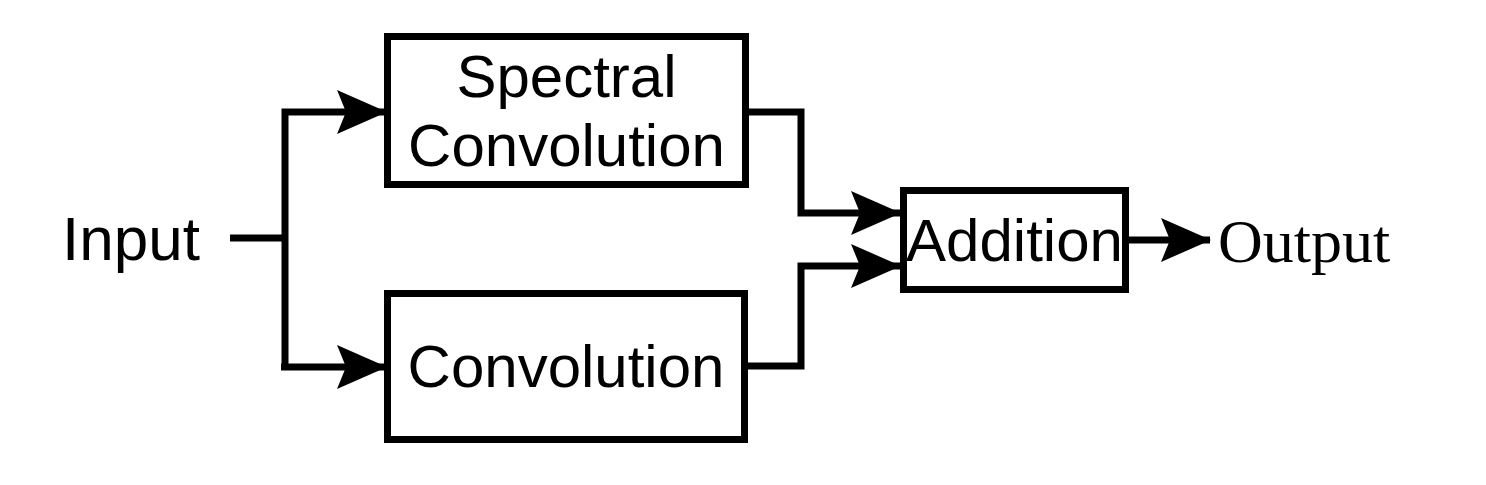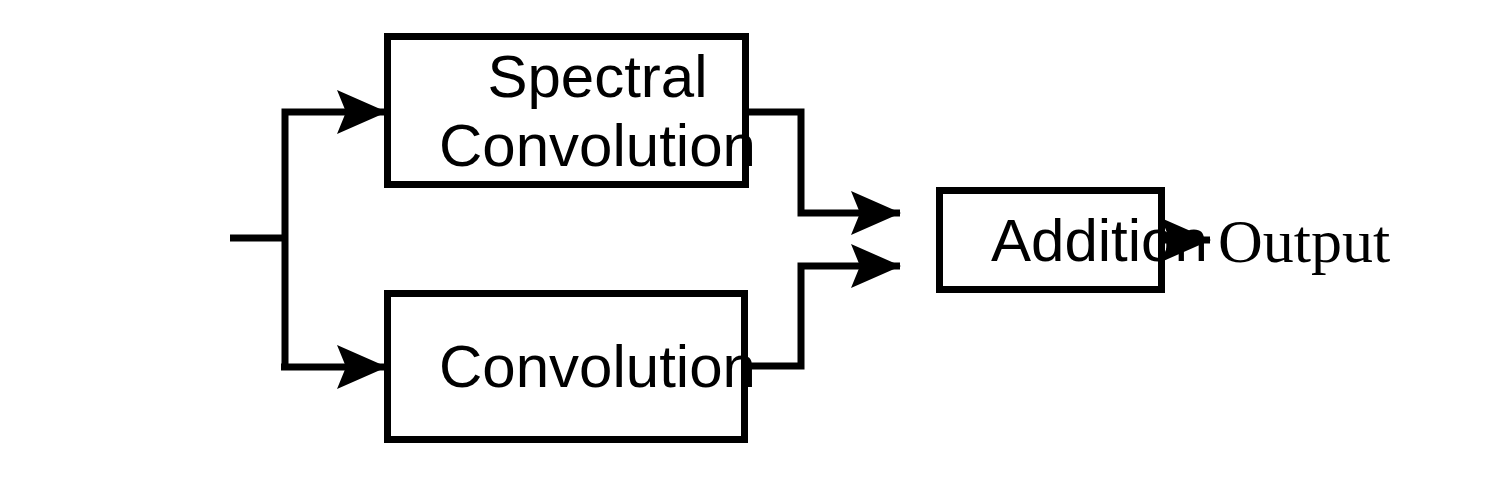--- a/index.html
+++ b/index.html
@@ -30,30 +30,29 @@
     stroke-linecap: butt;
     stroke-linejoin: miter;
   }
   .node-box {
     position: absolute;
     box-sizing: border-box;
     border: 7px solid #000000;
     background: #ffffff;
     display: flex;
     align-items: center;
-    justify-content: flex-start;
+    justify-content: center;
     text-align: center;
     font-size: 60px;
     line-height: 1.15;
     white-space: pre-line;
-    padding-left: 48px;
   }
   #spectral-box { left: 384px; top: 33px;  width: 365px; height: 155px; }
   #conv-box     { left: 384px; top: 290px; width: 364px; height: 153px; }
-  #addition-box { left: 900px; top: 187px; width: 229px; height: 106px; margin-left: 36px; }
+  #addition-box { left: 900px; top: 187px; width: 229px; height: 106px; }
   .terminal-label {
     position: absolute;
     transform: translate(-50%, -50%);
     font-size: 62px;
     line-height: 1;
     white-space: nowrap;
   }
   #input-label  { left: 131px;  top: 239px; }
   #output-label { left: 1304px; top: 241px; font-family: Liberation Serif, serif; }
 </style>
@@ -75,20 +74,21 @@
 
     <path class="edge" d="M 281 367 L 386 367" marker-end="url(#arrowhead)"></path>
 
     <path class="edge" d="M 745 112 L 801 112 L 801 213 L 900 213" marker-end="url(#arrowhead)"></path>
 
     <path class="edge" d="M 745 366 L 801 366 L 801 266 L 900 266" marker-end="url(#arrowhead)"></path>
 
     <path class="edge" d="M 1121 240 L 1210 240" marker-end="url(#arrowhead)"></path>
   </svg>
 
+  <div class="terminal-label" id="input-label">Input</div>
 
   <div class="node-box" id="spectral-box">
     <span>Spectral
 Convolution</span>
   </div>
 
   <div class="node-box" id="conv-box">
     <span>Convolution</span>
   </div>
 

